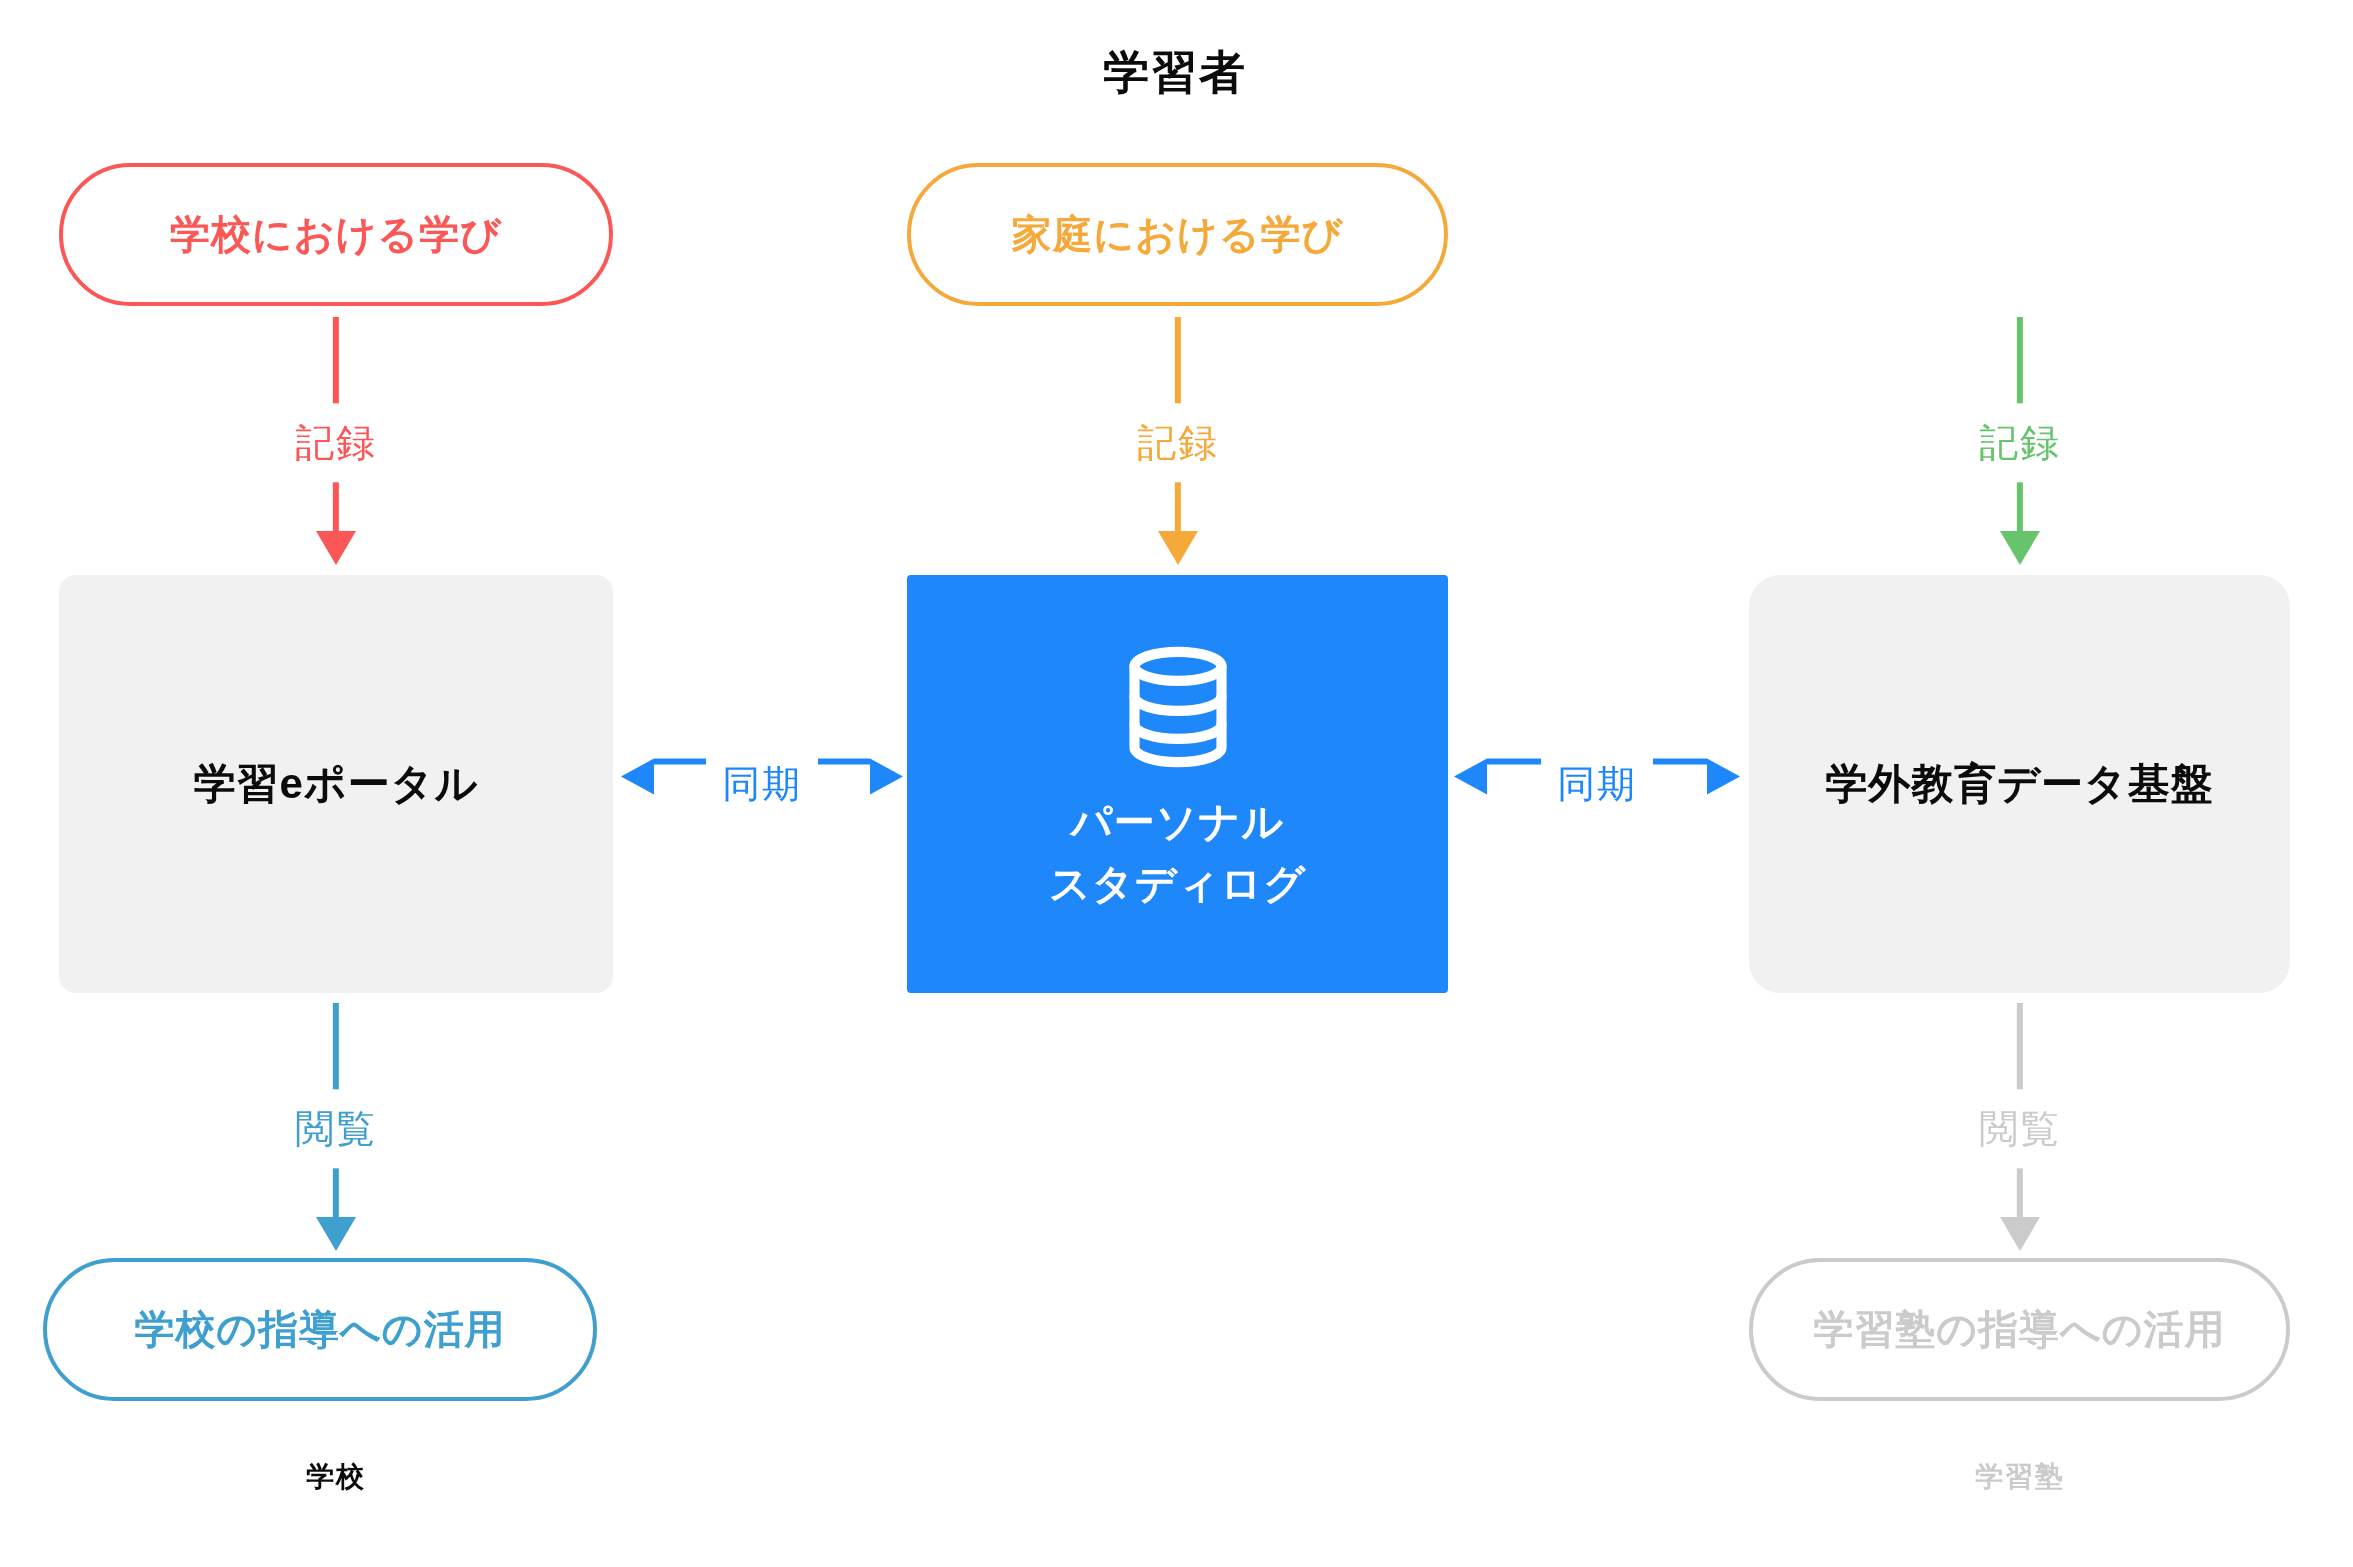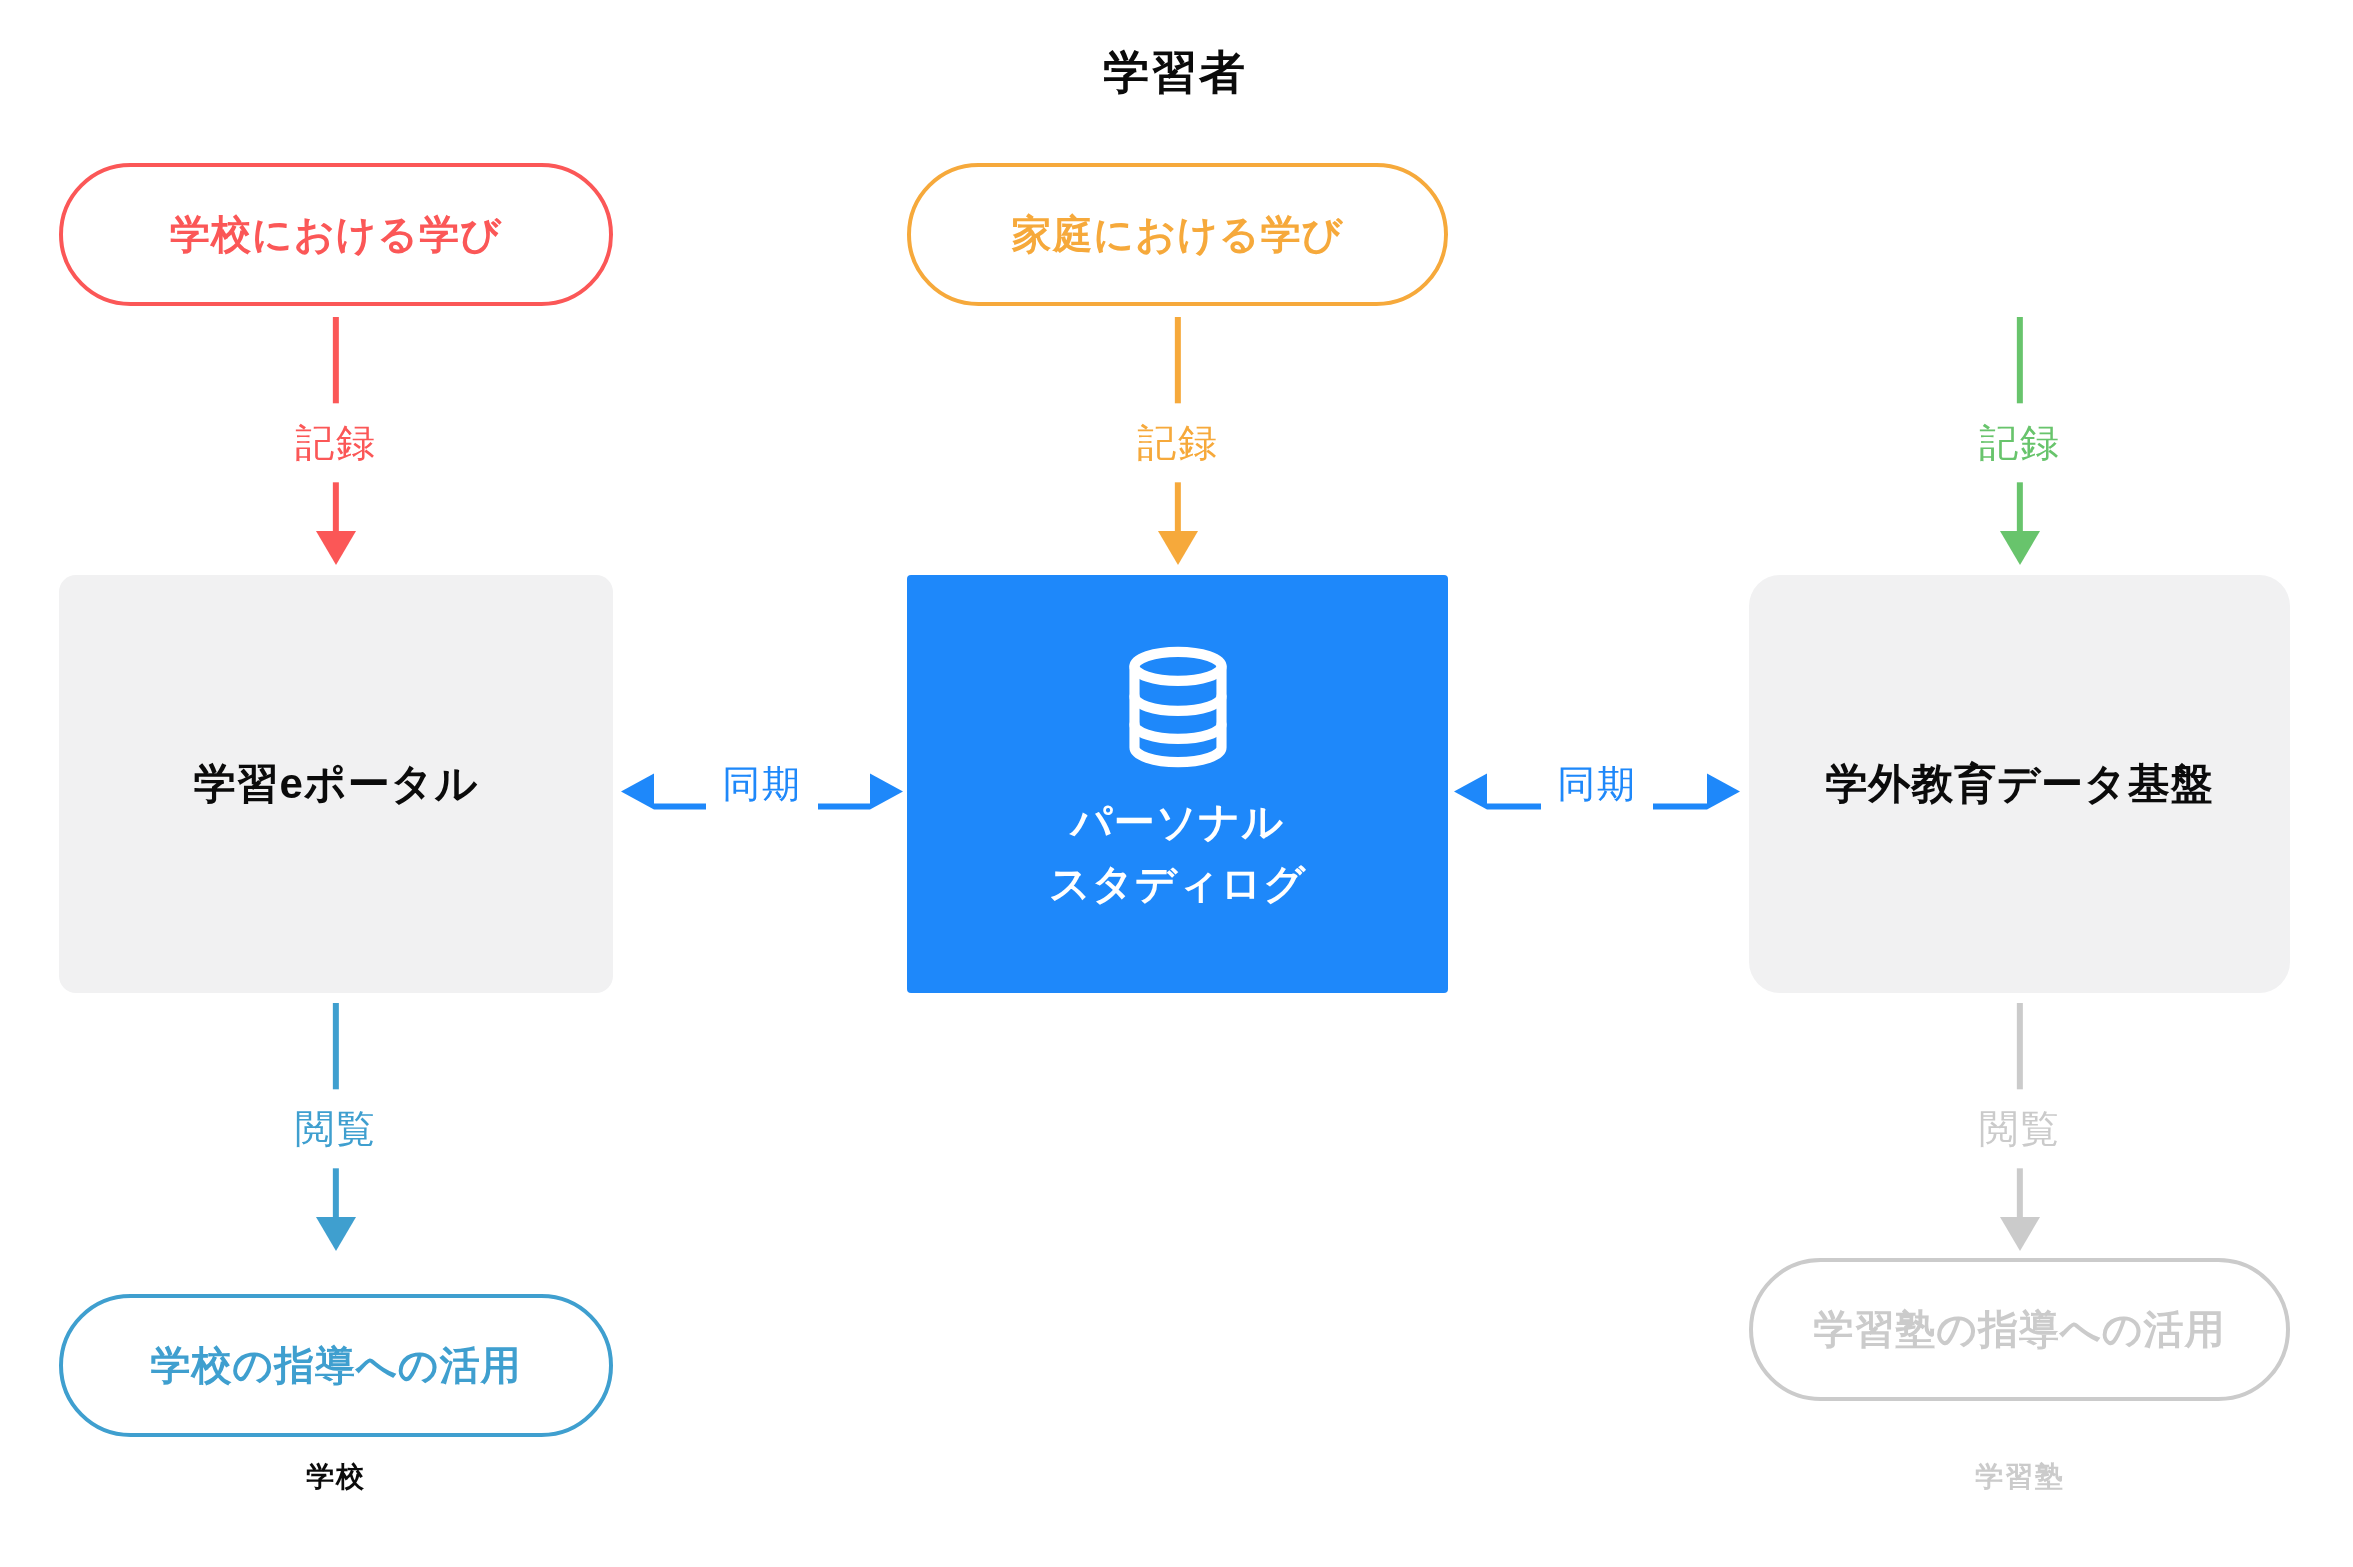--- a/index.html
+++ b/index.html
@@ -14,21 +14,21 @@
   
   .pill {
     position:absolute; height:143px; border-radius:72px; border:4.5px solid;
     display:flex; align-items:center; justify-content:center;
     font-size:40px; font-weight:700; background:#fff; box-sizing:border-box;
     letter-spacing:0.9px; white-space:nowrap;
   }
   #pill-school { left:59px;  top:163px; width:554px; color:var(--red);    border-color:var(--red); }
   #pill-home   { left:907px;top:163px; width:541px; color:var(--orange); border-color:var(--orange); }
   #pill-juku   { left:1749px;top:163px; width:541px; color:var(--green);  border-color:var(--green); }
-  #pill-usage-school { left:59px;  top:1258px; width:554px; color:var(--lightblue); border-color:var(--lightblue);margin-top:36px; }
+  #pill-usage-school { left:43px;  top:1258px; width:554px; color:var(--lightblue); border-color:var(--lightblue); }
   #pill-usage-juku   { left:1749px;top:1258px; width:541px; color:var(--gray);      border-color:var(--gray); }
   
   .box {
     position:absolute; top:575px; height:418px; border-radius:31px; box-sizing:border-box;
     display:flex; align-items:center; justify-content:center;
     font-size:42px; font-weight:700; letter-spacing:0.9px; white-space:nowrap;
   }
   #box-eportal  { left:59px;   width:554px; background:var(--box-bg); color:var(--text);border-radius:17px; }
   #box-external { left:1749px; width:541px; background:var(--box-bg); color:var(--text); }
   #box-studylog {
@@ -62,21 +62,21 @@
   .c-green { background:var(--green); }    .h-green { border-top-color:var(--green); }
   .c-lblue { background:var(--lightblue);} .h-lblue { border-top-color:var(--lightblue); }
   .c-gray  { background:var(--gray); }     .h-gray  { border-top-color:var(--gray); }
   .t-red{color:var(--red);} .t-orange{color:var(--orange);} .t-green{color:var(--green);}
   .t-lblue{color:var(--lightblue);} .t-gray{color:var(--gray);}
   
   .view-line { top:1003px; height:215px; }
   .view-head { top:1217px; }
   .view-label{ top:1129px; }
   
-  .h-arrow { position:absolute; top:784px; transform:translateY(-50%); display:flex; align-items:flex-end; }
+  .h-arrow { position:absolute; top:784px; transform:translateY(-50%); display:flex; align-items:flex-start; }
   #sync-left  { left:621px;  width:282px; }
   #sync-right { left:1454px; width:286px; }
   .hhead-l { width:0; height:0; border-top:18px solid transparent; border-bottom:18px solid transparent; border-right:33px solid var(--blue); }
   .hhead-r { width:0; height:0; border-top:18px solid transparent; border-bottom:18px solid transparent; border-left:33px solid var(--blue); }
   .hline { flex:1; height:6.3px; background:var(--blue); }
   .hlabel { padding:0 16.3px; font-size:38px; font-weight:500; color:var(--blue); letter-spacing:1.8px; white-space:nowrap; }
   
   .actor { position:absolute; top:1458px; transform:translateX(-50%); font-size:28px; font-weight:700; letter-spacing:1.8px; white-space:nowrap; }
   #actor-school { left:336px;  color:var(--text); }
   #actor-juku   { left:2020px; color:var(--gray); }

